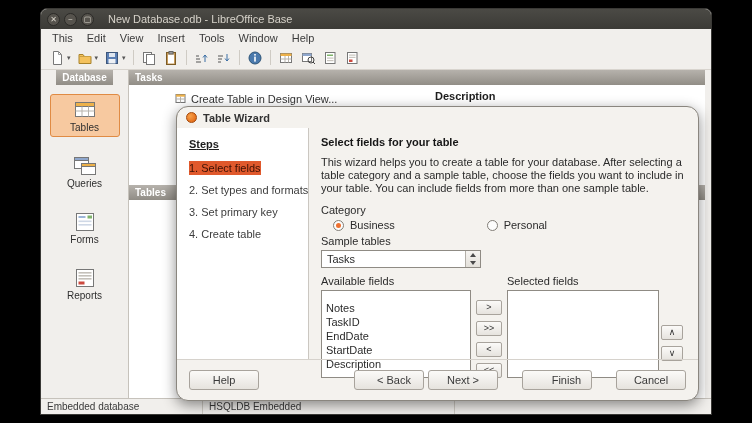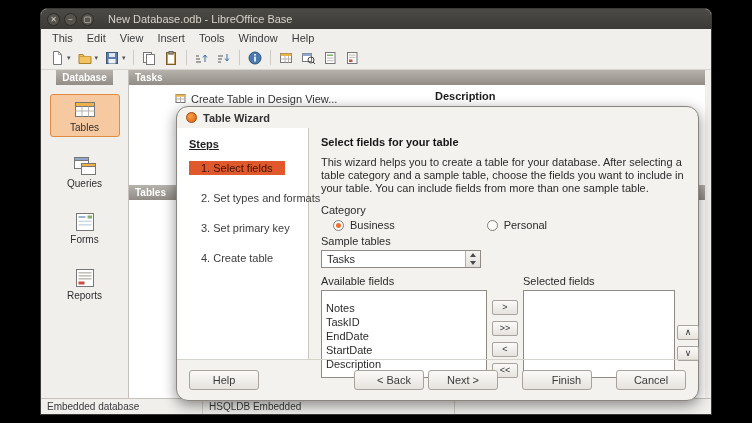--- a/index.html
+++ b/index.html
@@ -62,42 +62,42 @@
   .dialog { position: absolute; left: 176px; top: 106px; width: 523px; height: 295px; z-index: 10;
             background: #f4f2ee; border: 1px solid #8a867f; border-radius: 12px;
             box-shadow: 0 4px 14px rgba(0,0,0,.45); font-size: 11px; color: #2b2b2b; }
   .dlg-title { height: 21px; display: flex; align-items: center; gap: 6px; padding: 0 9px;
                font-weight: bold; color: #333; }
   .dlg-icon { width: 11px; height: 11px; border-radius: 50%; flex: none;
               background: radial-gradient(circle at 35% 35%, #f7a149, #df5e0d); border: 1px solid #a34708; }
   .dlg-body { position: absolute; top: 21px; bottom: 41px; left: 0; right: 0; display: flex; }
   .steps-panel { width: 132px; background: #fff; border-right: 1px solid #cbc7c1; padding: 10px 12px; flex: none; }
   .steps-title { font-weight: bold; text-decoration: underline; margin-bottom: 11px; color: #1e1e1e; }
-  .step { margin-bottom: 16px; padding: 1px 12px; width: max-content; color: #3d3d3d; }
+  .step { margin-bottom: 8px; padding: 1px 0; width: max-content; color: #3d3d3d; }
   .step.active { background: #e0592c; color: #3d1104; }
 
   .dlg-content { flex: 1; padding: 6px 12px 0 12px; }
   .dlg-heading { font-weight: bold; color: #161616; margin: 2px 0 8px; }
   .dlg-intro { line-height: 13px; width: 382px; margin-bottom: 9px; color: #2b2b2b; }
   .lbl { margin: 4px 0 3px; }
   .radio-row { display: flex; align-items: flex-end; margin: 2px 0 2px 12px; }
   .radio-group { display: flex; align-items: center; gap: 6px; }
   .radio-group + .radio-group { margin-left: 92px; }
   .radio { width: 11px; height: 11px; border-radius: 50%; border: 1px solid #827e77; background: #fdfdfc; position: relative; flex: none; }
   .radio.on::after { content: ""; position: absolute; inset: 2px; border-radius: 50%; background: #ee7130; }
   .combo { width: 160px; height: 18px; border: 1px solid #8f8b84; background: #fff; position: relative;
            display: flex; align-items: center; padding-left: 5px; margin: 2px 0 7px; }
   .spin { position: absolute; right: 0; top: 0; bottom: 0; width: 15px; border-left: 1px solid #b3afa8;
           display: flex; flex-direction: column; background: linear-gradient(#f6f4f1,#e4e1db); }
   .spin-cell { flex: 1; display: flex; align-items: center; justify-content: center; }
   .tri-up { width: 0; height: 0; border-left: 3px solid transparent; border-right: 3px solid transparent; border-bottom: 4px solid #4a4a4a; }
   .tri-dn { width: 0; height: 0; border-left: 3px solid transparent; border-right: 3px solid transparent; border-top: 4px solid #4a4a4a; }
 
   .fields-row { display: flex; margin-top: 1px; }
-  .field-col { width: 166px; flex: none; }
+  .field-col { width: 150px; flex: none; }
   .field-col.sel { width: 152px; }
   .field-lbl { margin-bottom: 3px; }
   .listbox { height: 88px; border: 1px solid #8f8b84; background: #fff; padding: 10px 4px; line-height: 14px; overflow: hidden; }
   .xfer-col { width: 36px; flex: none; display: flex; flex-direction: column; align-items: center; gap: 6px; padding-top: 25px; }
   .move-col { width: 26px; flex: none; display: flex; flex-direction: column; align-items: center; gap: 6px; padding-top: 50px; }
   .sq-btn { width: 26px; height: 15px; font-size: 9px; line-height: 1; color: #333;
             background: linear-gradient(#fbfaf8,#e6e3de); border: 1px solid #a8a39c; border-radius: 2px; }
   .move-col .sq-btn { width: 22px; }
 
   .dlg-footer { position: absolute; bottom: 0; left: 0; right: 0; height: 41px; border-top: 1px solid #d6d2cc;

